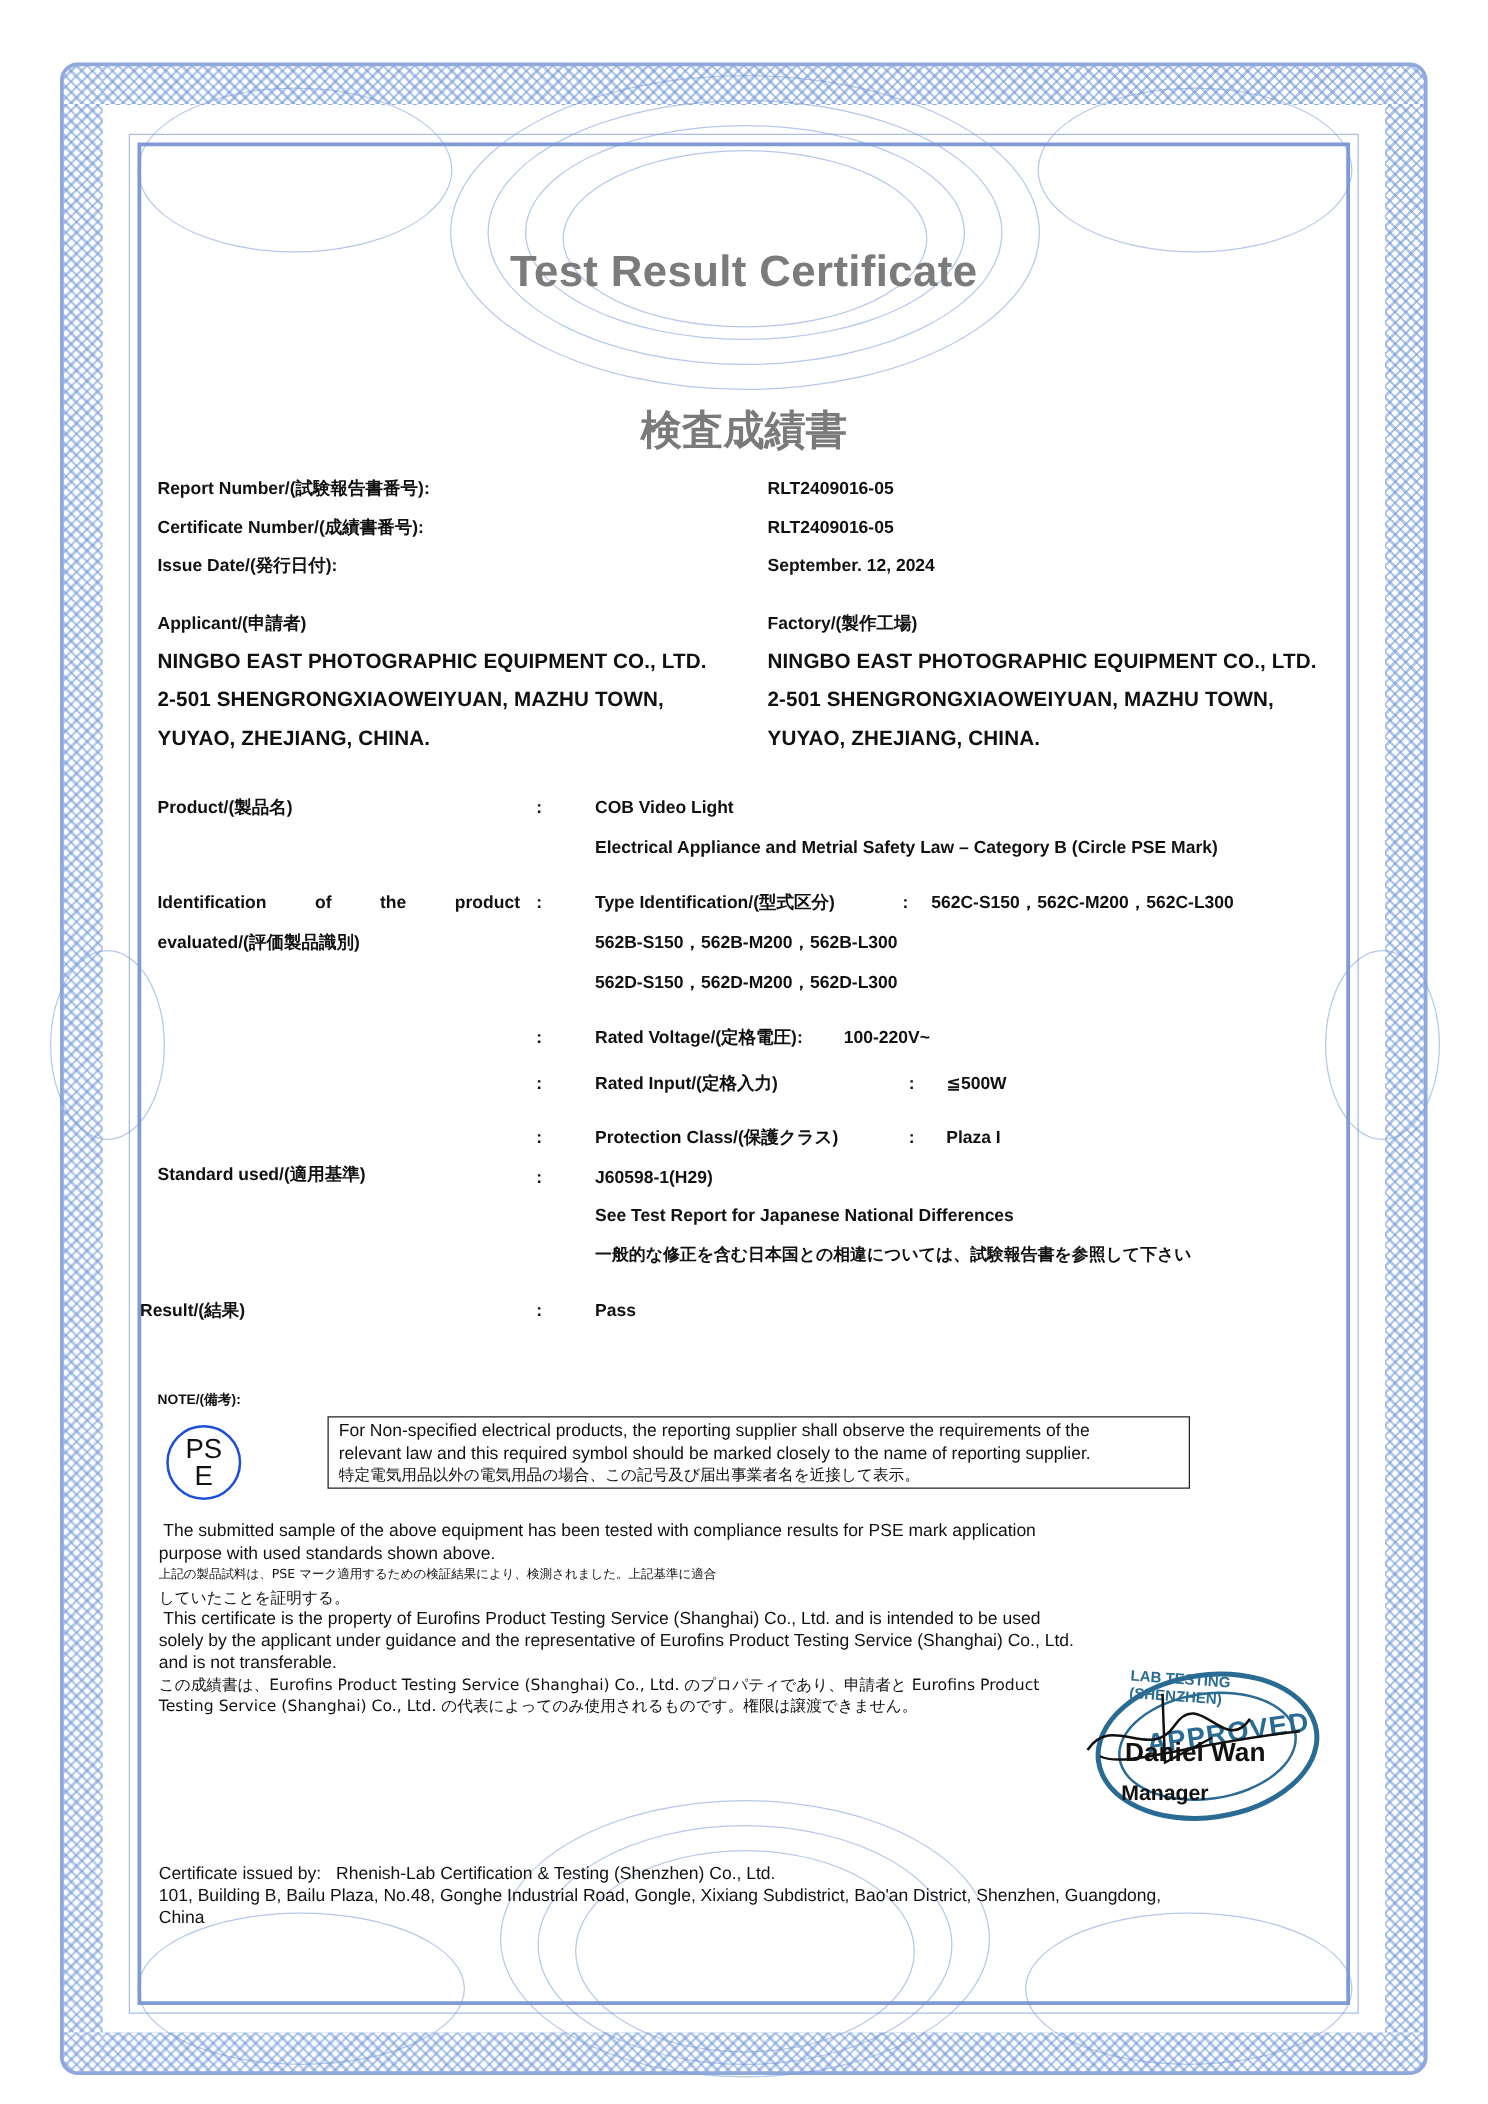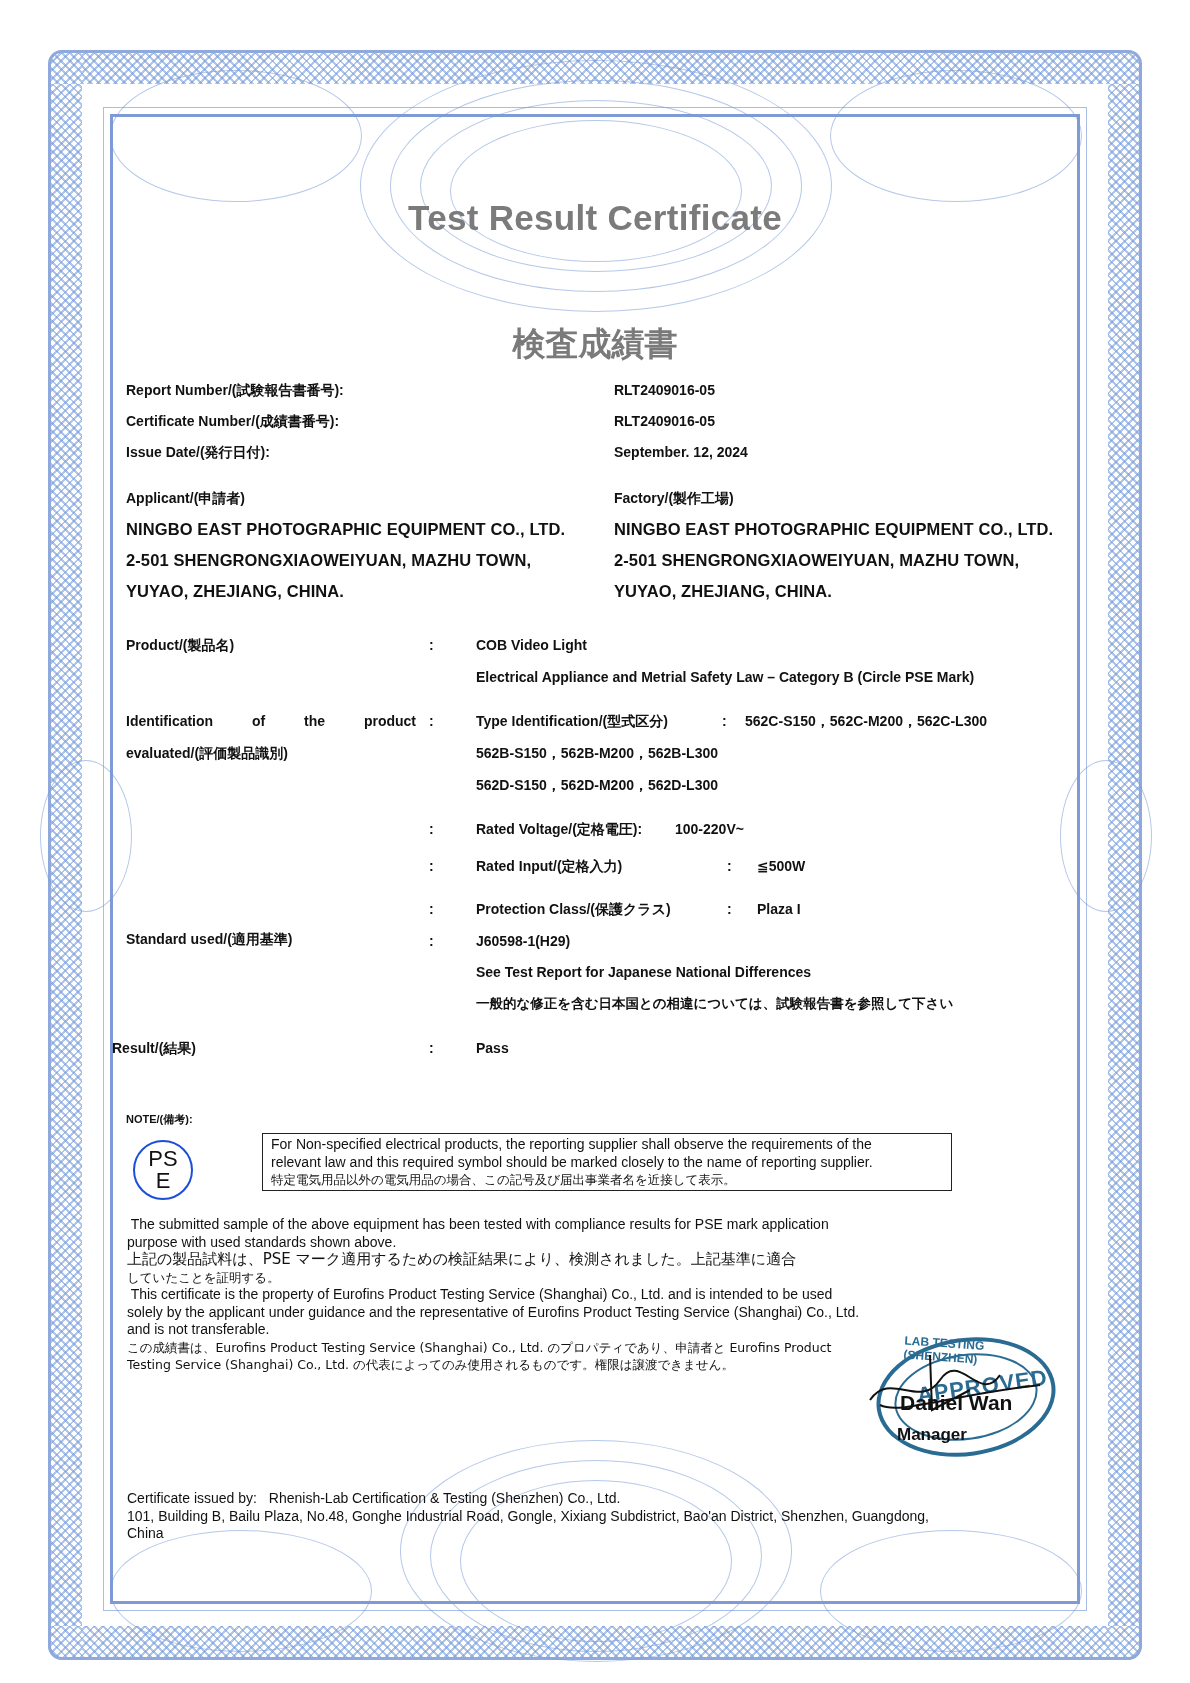--- a/index.html
+++ b/index.html
@@ -177,21 +177,21 @@
 </div>
 <div class="note-box">
   <div>For Non-specified electrical products, the reporting supplier shall observe the requirements of the</div>
   <div>relevant law and this required symbol should be marked closely to the name of reporting supplier.</div>
   <div style="font-family:'DejaVu Sans',sans-serif;font-size:12.5px;">特定電気用品以外の電気用品の場合、この記号及び届出事業者名を近接して表示。</div>
 </div>
 
 <div class="body-para" style="top:1216px;">
   <div style="white-space:pre;"> The submitted sample of the above equipment has been tested with compliance results for PSE mark application</div>
   <div>purpose with used standards shown above.</div>
-  <div style="font-family:'DejaVu Sans',sans-serif;font-size:15px;">上記の製品試料は、PSE マーク適用するための検証結果により、検測されました。上記基準に適合</div>
+  <div style="font-family:'DejaVu Sans',sans-serif;font-size:10px;">上記の製品試料は、PSE マーク適用するための検証結果により、検測されました。上記基準に適合</div>
   <div style="font-family:'DejaVu Sans',sans-serif;font-size:12.5px;">していたことを証明する。</div>
   <div style="white-space:pre;"> This certificate is the property of Eurofins Product Testing Service (Shanghai) Co., Ltd. and is intended to be used</div>
   <div>solely by the applicant under guidance and the representative of Eurofins Product Testing Service (Shanghai) Co., Ltd.</div>
   <div>and is not transferable.</div>
   <div style="font-family:'DejaVu Sans',sans-serif;font-size:12.5px;">この成績書は、Eurofins Product Testing Service (Shanghai) Co., Ltd. のプロパティであり、申請者と Eurofins Product</div>
   <div style="font-family:'DejaVu Sans',sans-serif;font-size:12.5px;">Testing Service (Shanghai) Co., Ltd. の代表によってのみ使用されるものです。権限は譲渡できません。</div>
 </div>
 
 <div class="stamp">
   <div class="stamp-inner"></div>

